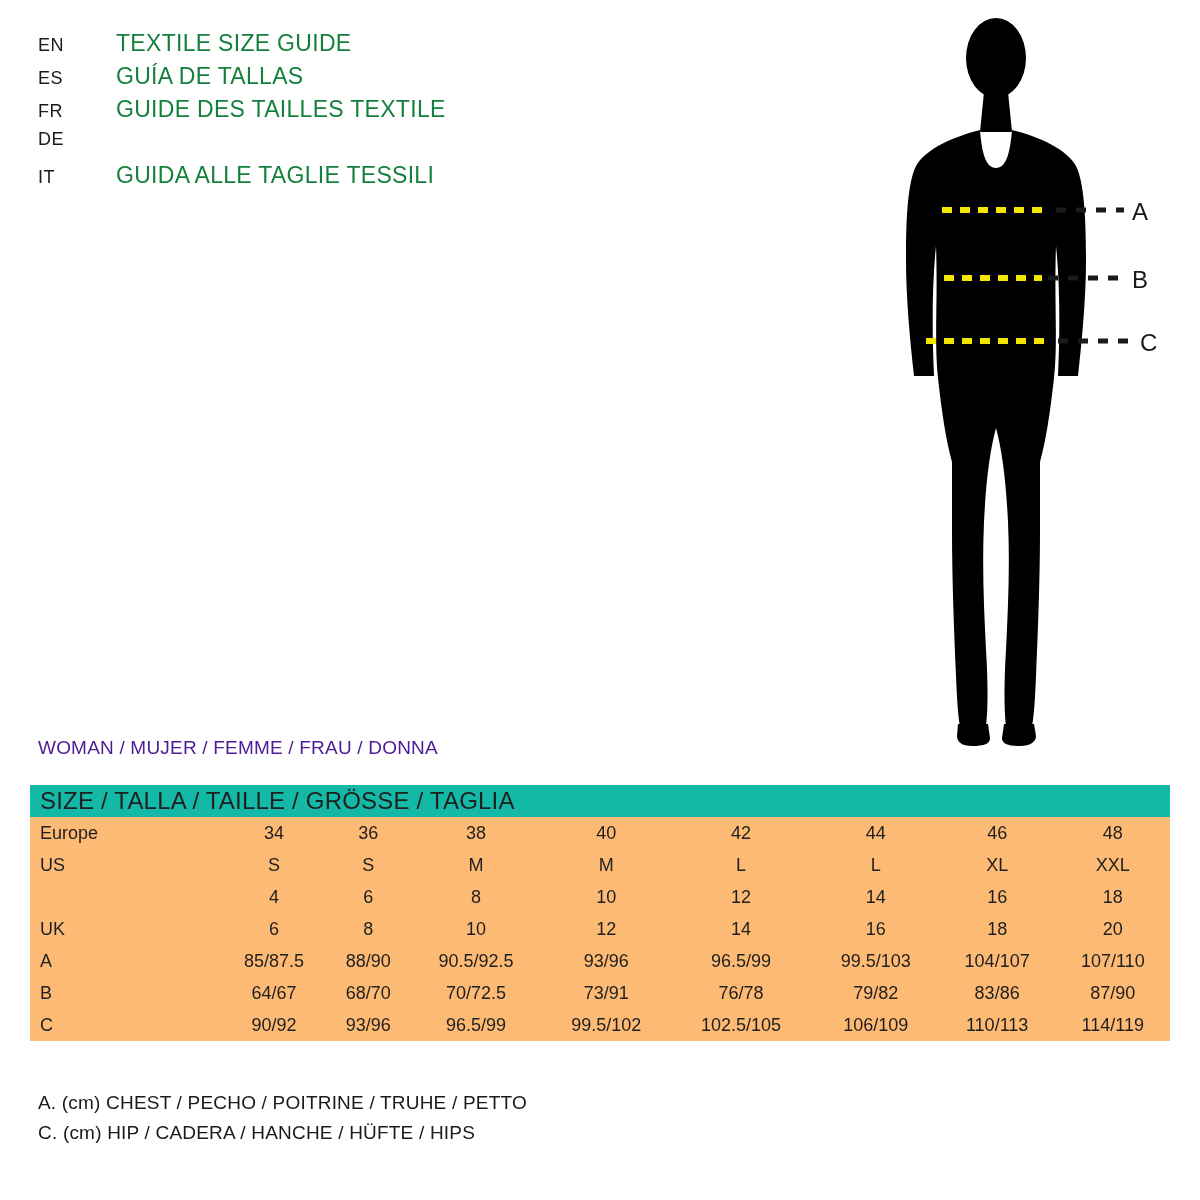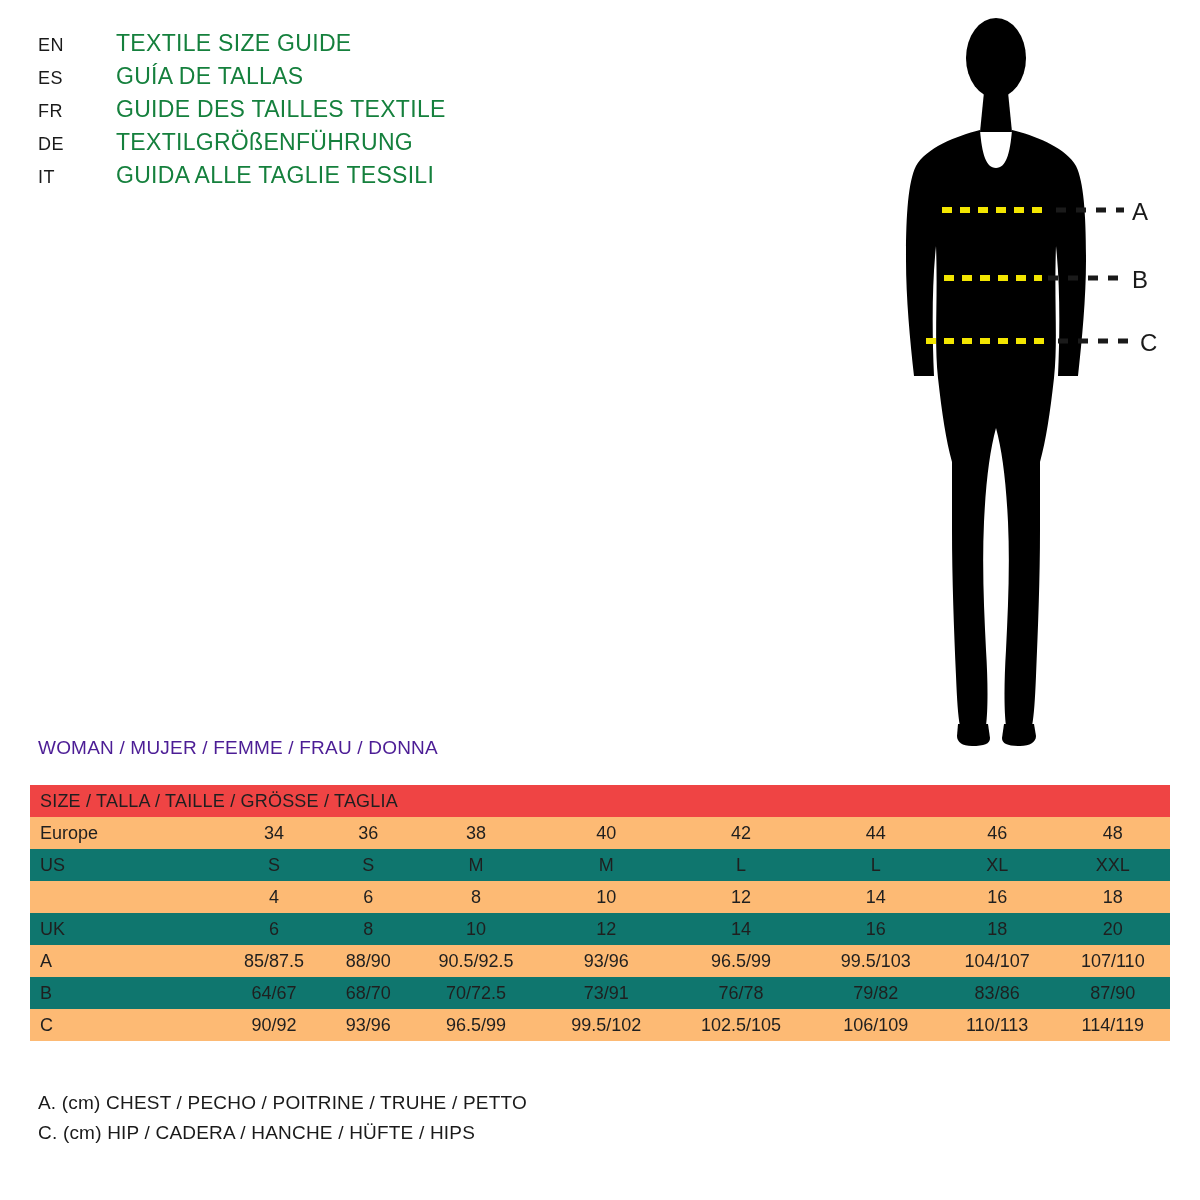--- a/index.html
+++ b/index.html
@@ -83,28 +83,28 @@
     font-weight: normal;
     color: #1f1f1f;
     vertical-align: middle;
   }
   #size-table .rowhead {
     text-align: left;
     padding-left: 10px;
     width: 180px;
   }
   .hdr-row td {
-    background: #ef4444;
+    background: #14b8a6;
     text-align: left;
-    font-size: 18px;
+    font-size: 24px;
     letter-spacing: 0.2px;
     height: 34px;
   }
   .row-light td { background: #fdba74; }
-  .row-dark td  { background: #0f766e; }
+  .row-dark td  { background: #fdba74; }
 
   
   #footnotes {
     position: absolute;
     left: 38px;
     top: 1088px;
     width: 800px;
   }
   .footnote {
     font-size: 19px;
@@ -126,21 +126,20 @@
   <div class="lang-row">
     <span class="lang-code">ES</span>
     <span class="lang-title">GUÍA DE TALLAS</span>
   </div>
   <div class="lang-row">
     <span class="lang-code">FR</span>
     <span class="lang-title">GUIDE DES TAILLES TEXTILE</span>
   </div>
   <div class="lang-row">
     <span class="lang-code">DE</span>
-    <span class="lang-title">TEXTILGRÖßENFÜHRUNG</span>
   </div>
   <div class="lang-row">
     <span class="lang-code">IT</span>
     <span class="lang-title">GUIDA ALLE TAGLIE TESSILI</span>
   </div>
 </div>
 
 <div id="figure-area">
   <svg id="figure-svg" width="340" height="740" viewBox="0 0 340 740">
 

